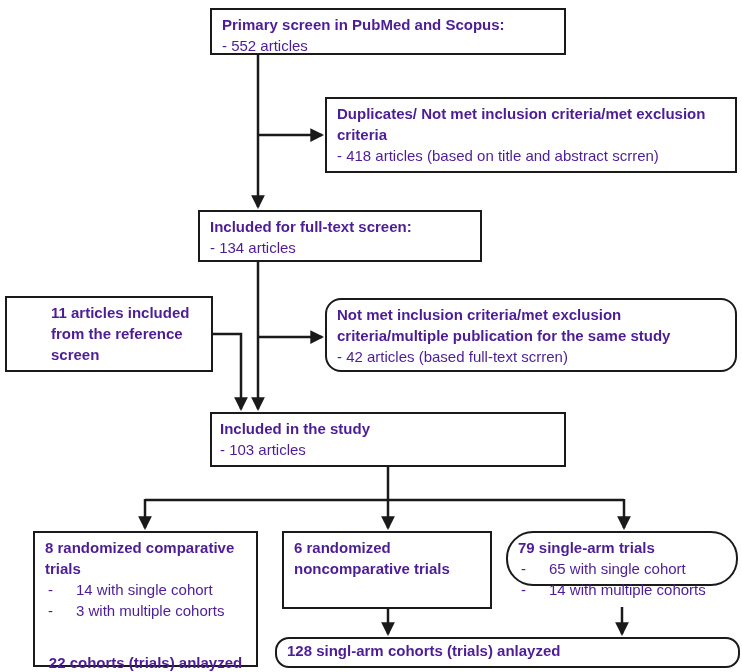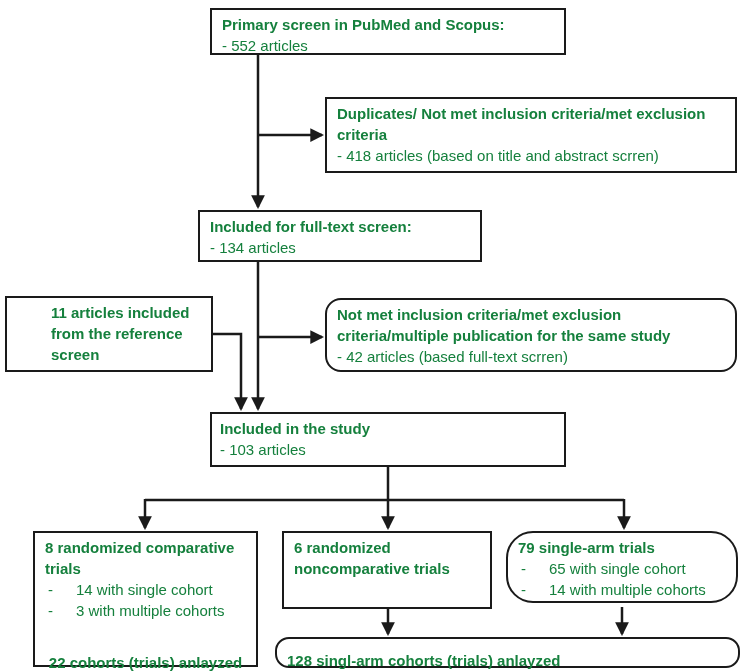--- a/index.html
+++ b/index.html
@@ -2,21 +2,21 @@
 <html><head>
 <meta charset="utf-8">
 <style>
   html, body { margin: 0; padding: 0; background: #ffffff; }
   #canvas {
     position: relative;
     width: 742px;
     height: 672px;
     background: #ffffff;
     font-family: "Liberation Sans", sans-serif;
-    color: #15803d;
+    color: #4c1d95;
     overflow: hidden;
   }
   #connectors {
     position: absolute;
     left: 0; top: 0;
     width: 742px; height: 672px;
   }
   .box {
     position: absolute;
     box-sizing: border-box;
@@ -34,22 +34,22 @@
 
   
   #box-primary        { left: 210px; top: 8px;   width: 356px; height: 47px; }
   #box-duplicates     { left: 325px; top: 97px;  width: 412px; height: 76px; }
   #box-fulltext       { left: 198px; top: 210px; width: 284px; height: 52px; }
   #box-reference      { left: 5px;   top: 296px; width: 208px; height: 76px; padding-left: 44px; }
   #box-notmet         { left: 325px; top: 298px; width: 412px; height: 74px; border-radius: 16px; }
   #box-included       { left: 210px; top: 412px; width: 356px; height: 55px; padding-left: 8px; }
   #box-comparative    { left: 33px;  top: 531px; width: 225px; height: 136px; }
   #box-noncomparative { left: 282px; top: 531px; width: 210px; height: 78px; }
-  #box-singlearm      { left: 506px; top: 531px; width: 232px; height: 72px; border-radius: 27px; }
-  #box-pooled         { left: 275px; top: 637px; width: 465px; height: 31px; padding-top: 11px; border-radius: 14px; }
+  #box-singlearm      { left: 506px; top: 531px; width: 232px; height: 55px; border-radius: 27px; }
+  #box-pooled         { left: 275px; top: 637px; width: 465px; height: 31px; padding-top: 1px; border-radius: 14px; }
 </style>
 </head>
 <body>
 
 <div id="canvas">
 
   <svg id="connectors" viewBox="0 0 742 672" xmlns="http://www.w3.org/2000/svg">
     <defs>
       <marker id="arr" viewBox="0 0 10 10" refX="8.5" refY="5" markerWidth="5.5" markerHeight="5.5" orient="auto-start-reverse">
         <path d="M0,0 L10,5 L0,10 z" fill="#1a1a1a"></path>

